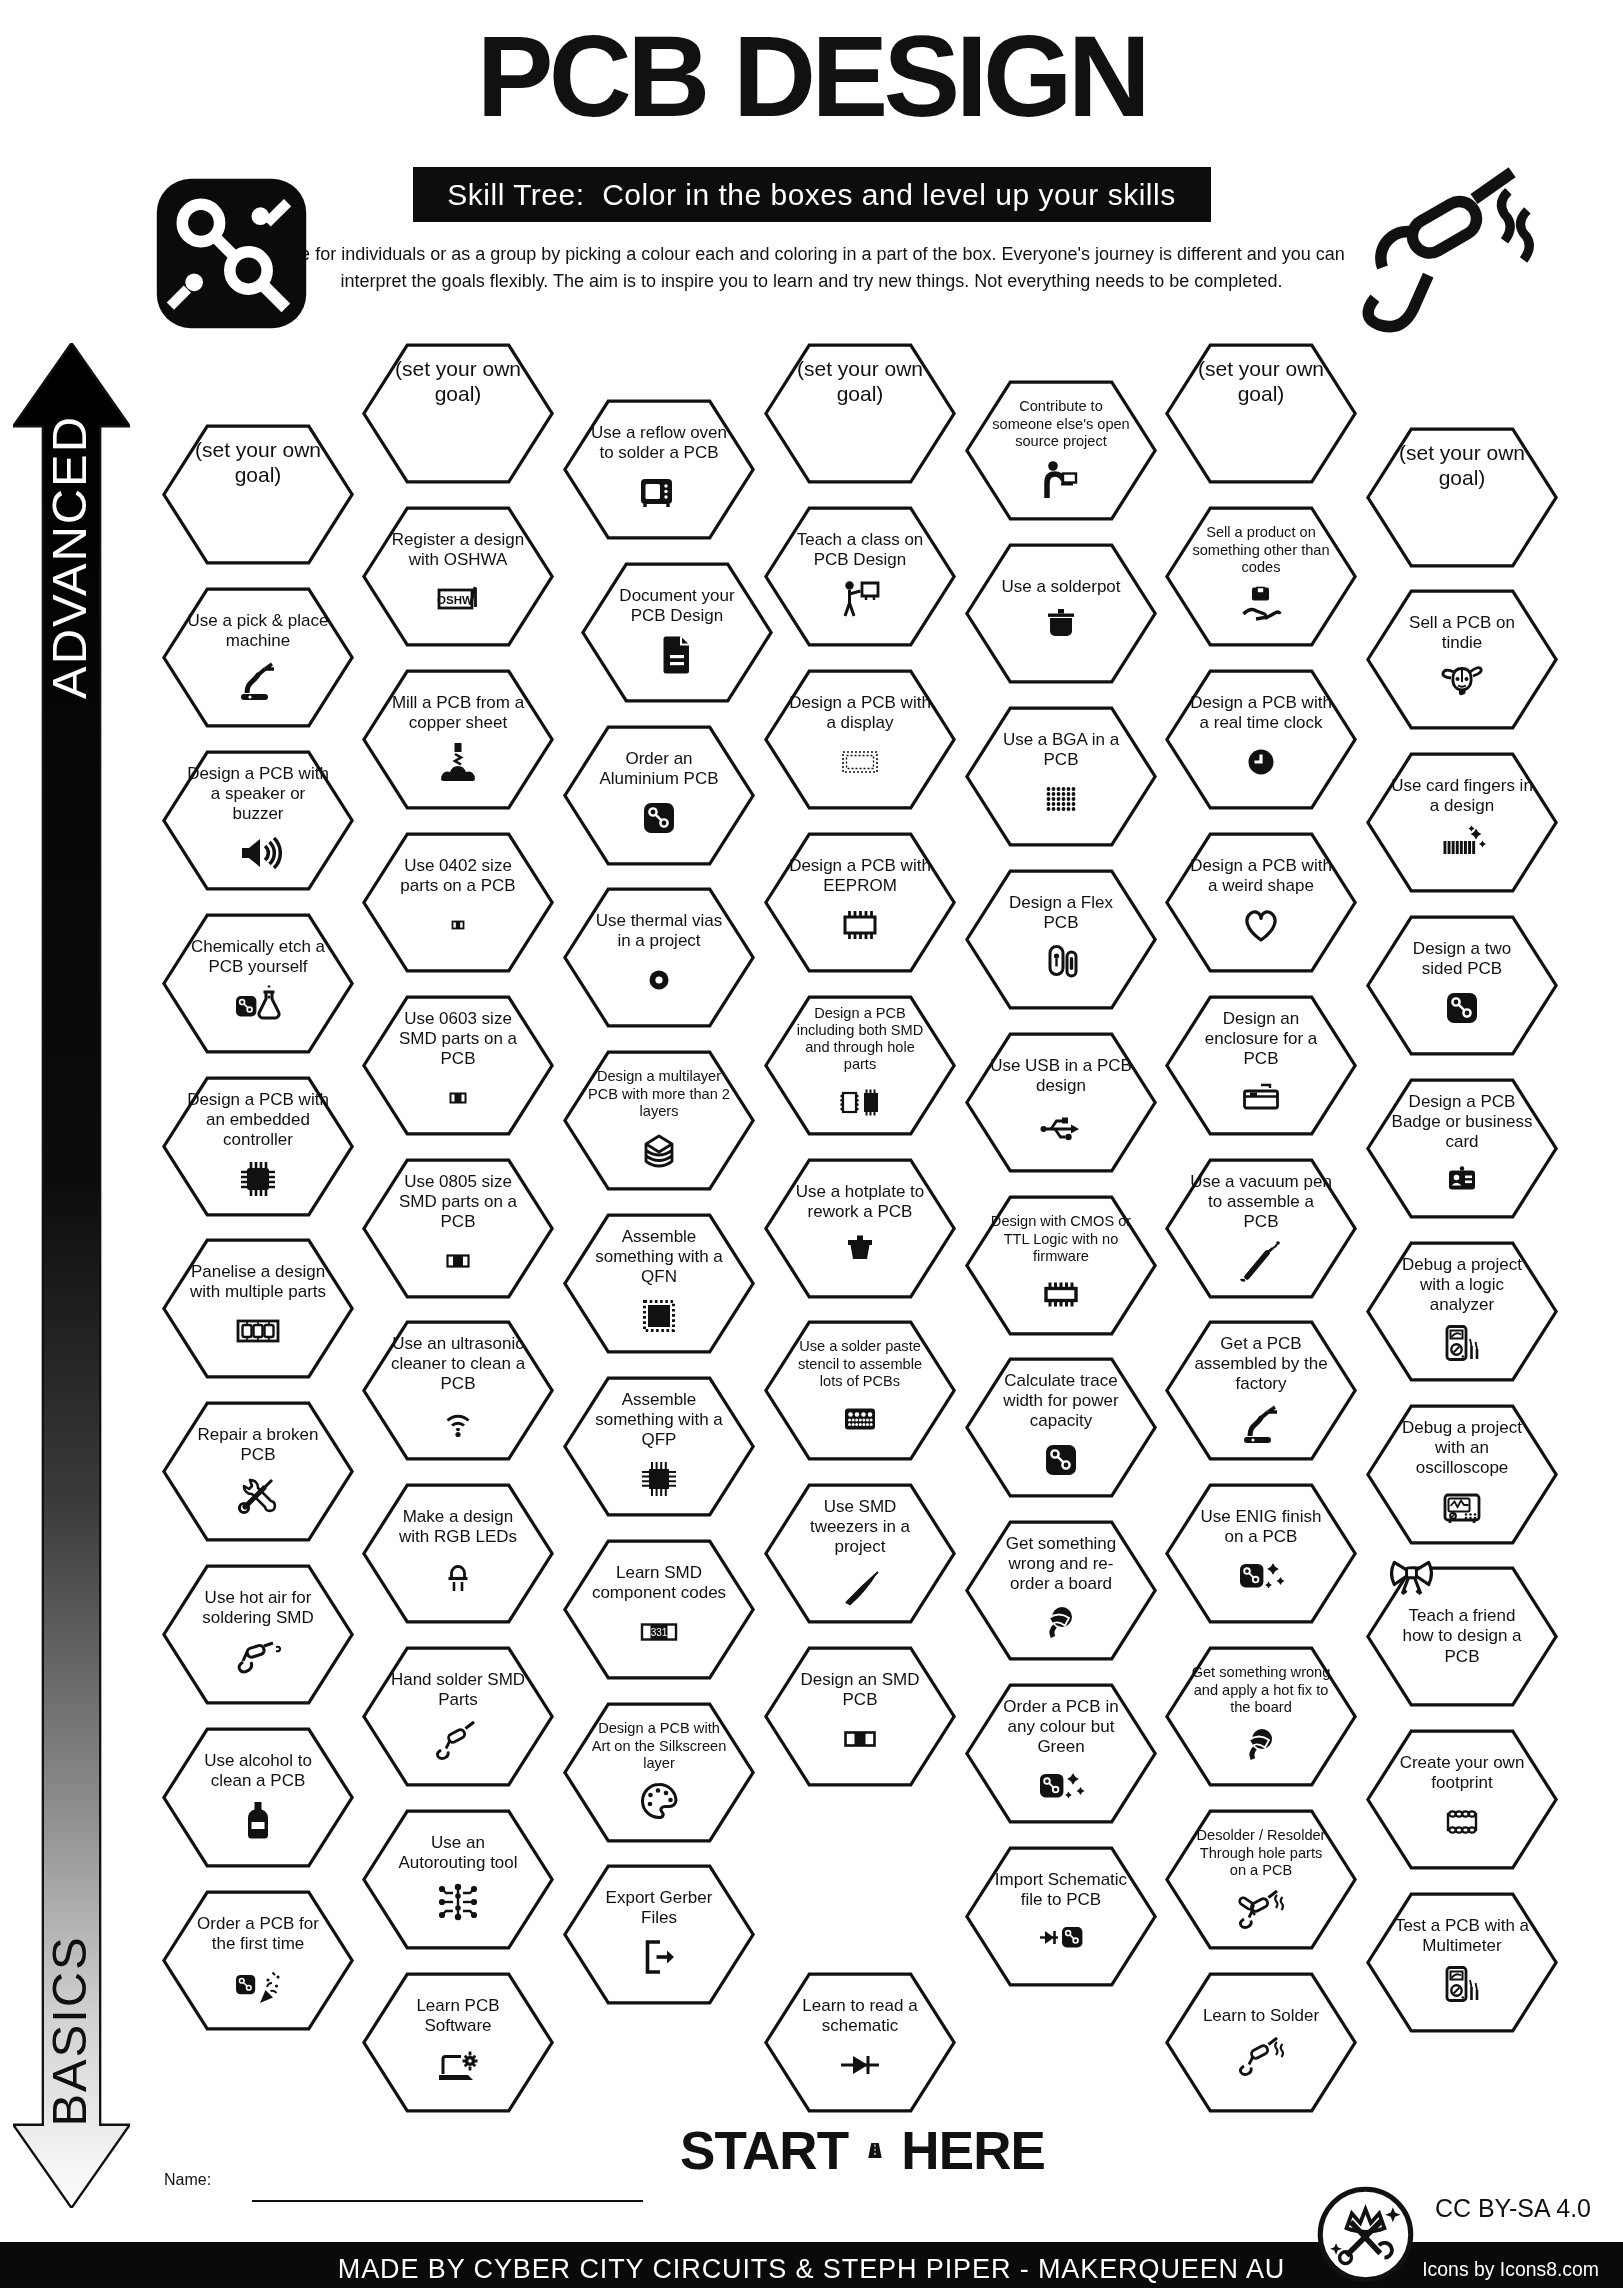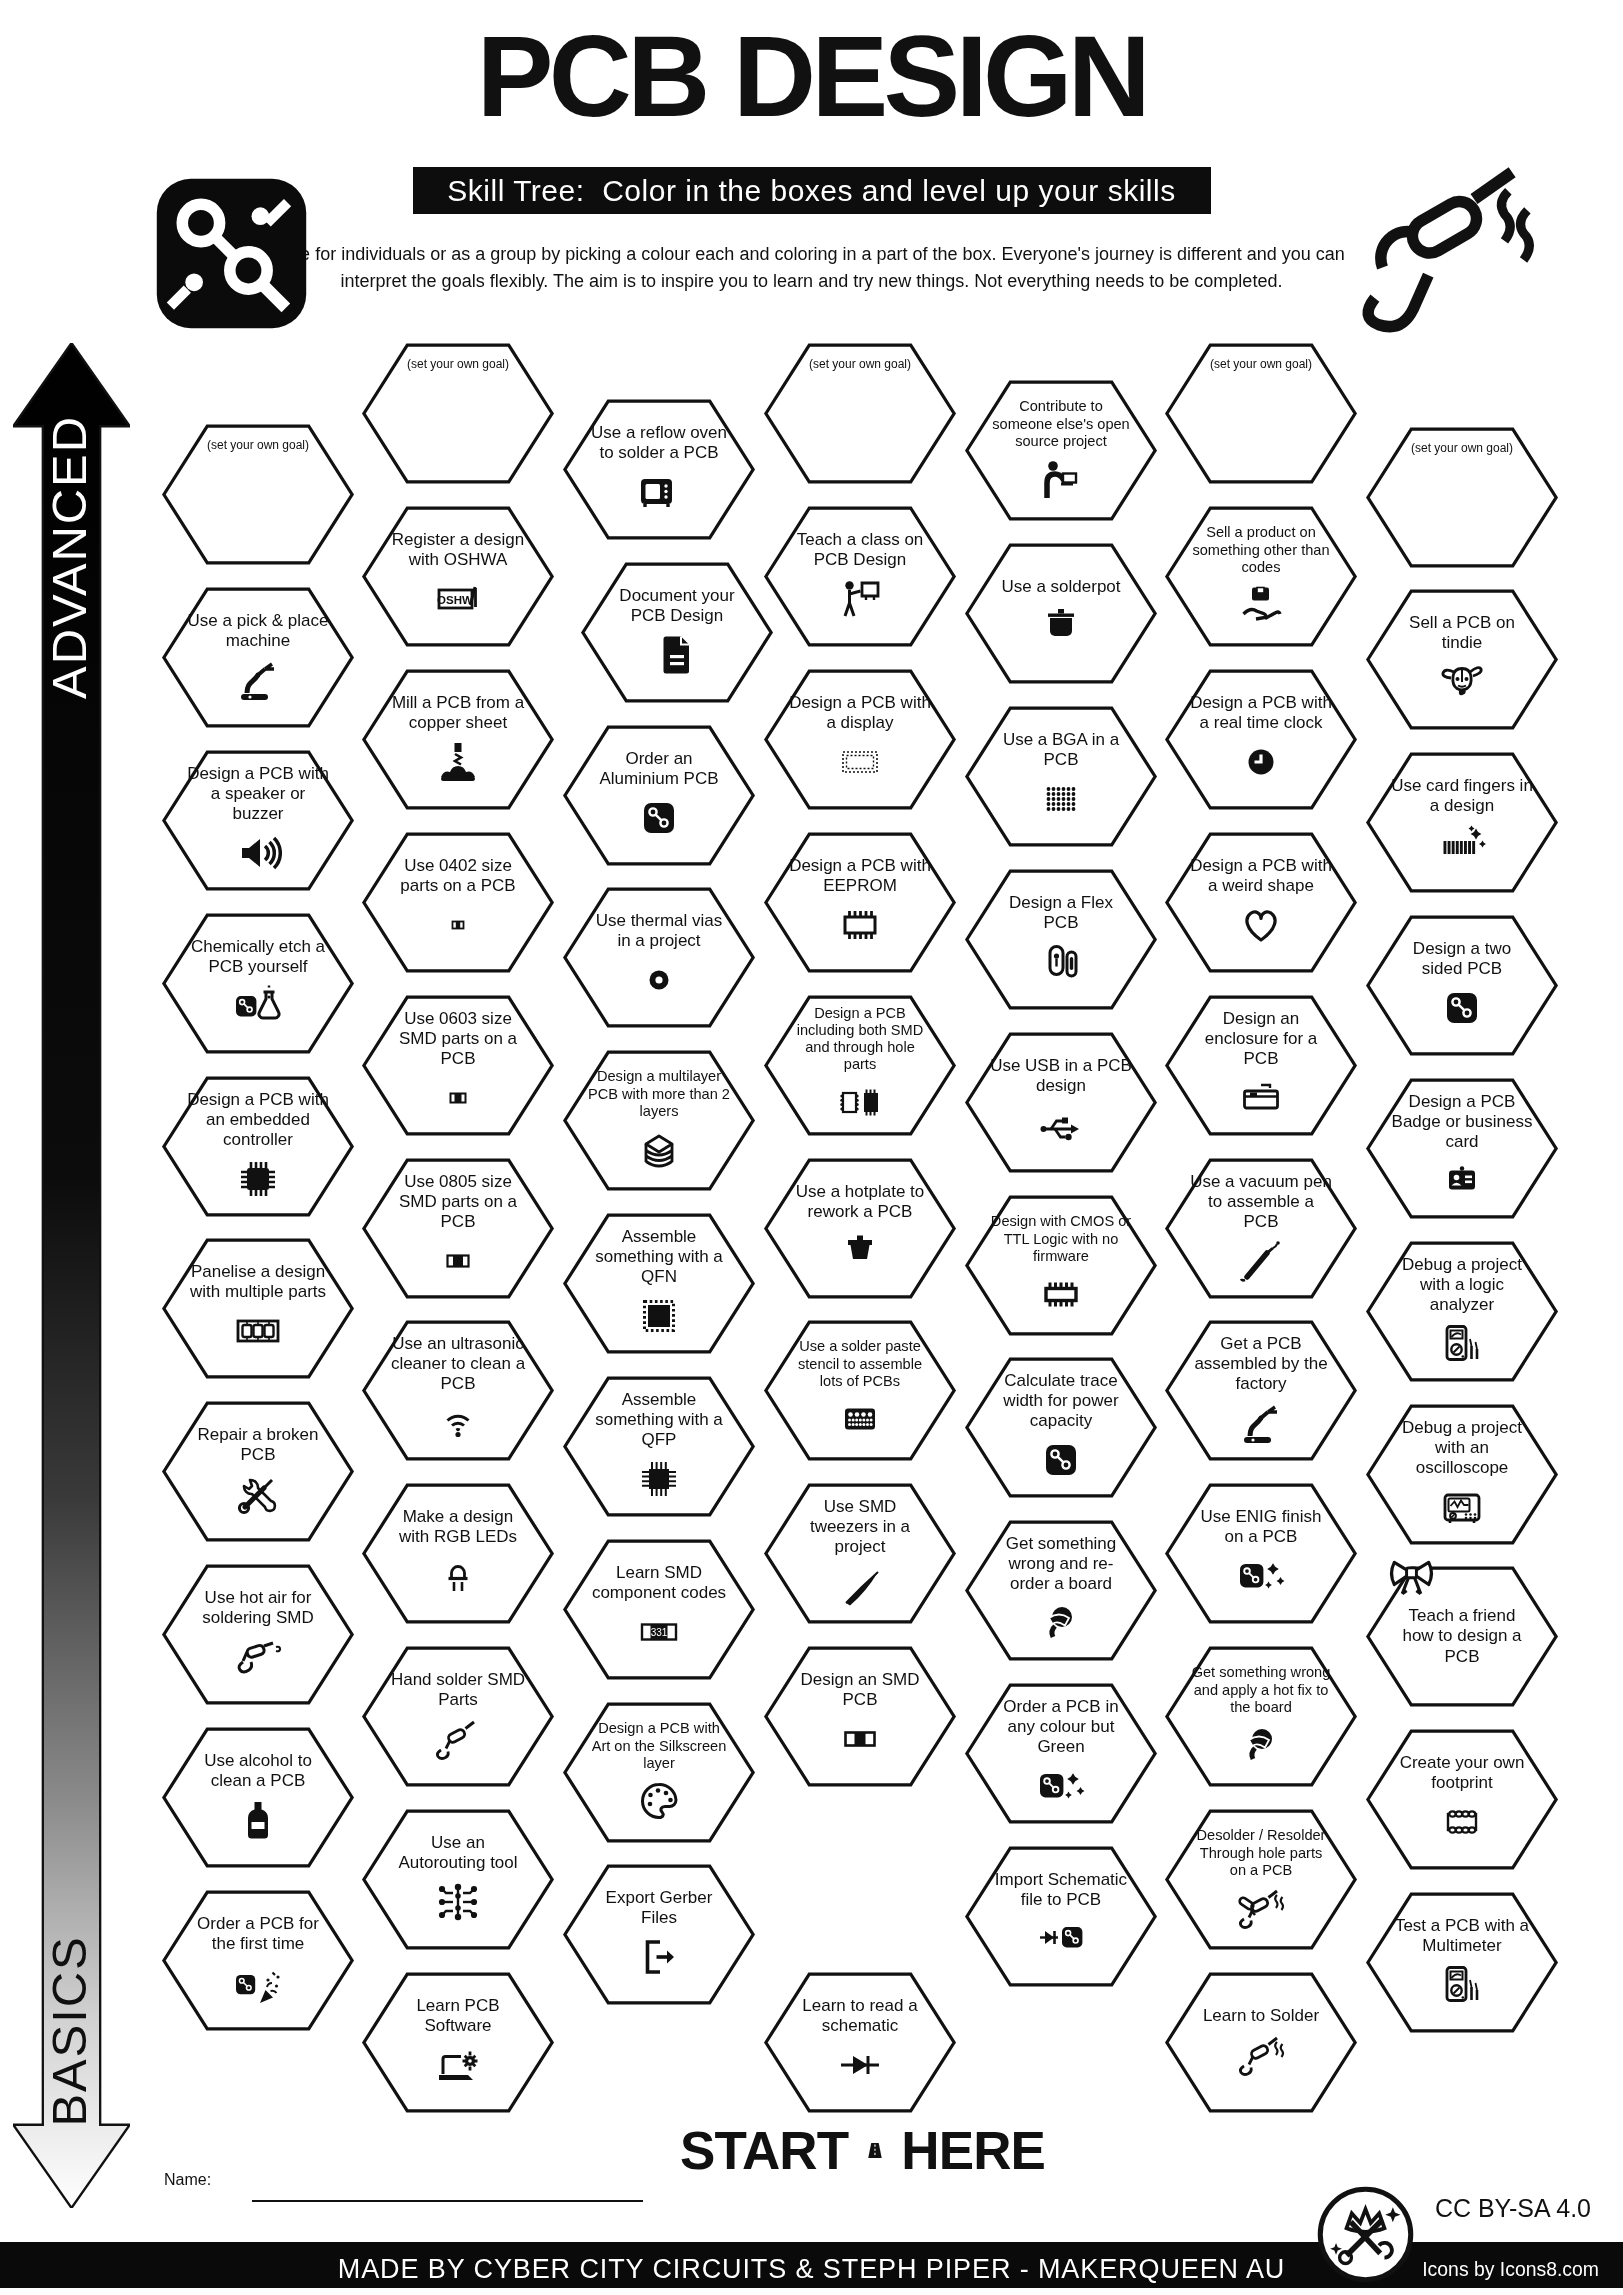--- a/index.html
+++ b/index.html
@@ -1,21 +1,21 @@
 <!DOCTYPE html>
 <html style="font-size:7.4px"><head>
 <meta charset="utf-8">
 <style>
   html,body{margin:0;padding:0;background:#fff;}
   #page{position:relative;width:1623px;height:2295px;background:#fff;overflow:hidden;
         font-family:"Liberation Sans",sans-serif;color:#111;}
   
   .title{position:absolute;left:0;right:0;top:18.5px;text-align:center;
          font-size:115px;font-weight:bold;letter-spacing:-4.6px;line-height:1.0;}
-  .subtitle-bar{position:absolute;left:50%;transform:translateX(-50%);top:167px;width:798px;height:47px;
+  .subtitle-bar{position:absolute;left:50%;transform:translateX(-50%);top:167px;width:798px;height:55px;
          background:#0d0d0d;color:#fff;display:flex;align-items:center;justify-content:center;
          font-size:30px;letter-spacing:0.5px;white-space:pre;}
   .description{position:absolute;left:50%;transform:translateX(-50%);top:241px;width:1133px;
          text-align:center;font-size:18px;line-height:1.5;}
   .corner-logo{position:absolute;}
   #pcb-logo{left:150px;top:172px;width:163px;height:163px;}
   #iron-logo{left:1344px;top:157px;width:199px;height:183px;}
   .corner-logo svg{width:100%;height:100%;}
   
   #level-arrow{position:absolute;left:13px;top:343px;}
@@ -26,21 +26,21 @@
   
   #hex-grid{position:absolute;inset:0;}
   .hex{position:absolute;width:194px;height:143px;}
   .hex-shape{position:absolute;inset:0;width:100%;height:100%;}
   .hex-shape polygon{fill:#fff;stroke:#111;stroke-width:7;}
   .hex-content{position:absolute;inset:0;display:flex;flex-direction:column;align-items:center;
          justify-content:center;gap:4.6px;padding:10.2px 26px;box-sizing:border-box;text-align:center;}
   .hex-label{font-size:17px;line-height:1.18;}
   .hex-label.small{font-size:14.6px;}
   .hex.goal .hex-content{justify-content:flex-start;padding-top:15px;}
-  .hex.goal .hex-label{font-size:12px;}
+  .hex.goal .hex-label{font-size:21px;}
   .hex-icon{width:48px;height:48px;flex:0 0 auto;}
   .hex-icon svg{width:100%;height:100%;}
   .hex-decoration{position:absolute;left:12px;top:-18.5px;width:69px;height:59px;}
   .hex-decoration svg{width:100%;height:100%;}
   
   #start-block{position:absolute;left:680px;top:2103px;width:365px;height:95px;
          display:flex;align-items:center;justify-content:center;gap:17.6px;
          font-size:53px;font-weight:bold;letter-spacing:-0.9px;}
   #road-icon{width:70px;height:89px;}
   #name-row{position:absolute;left:164px;top:2171px;font-size:16px;}

